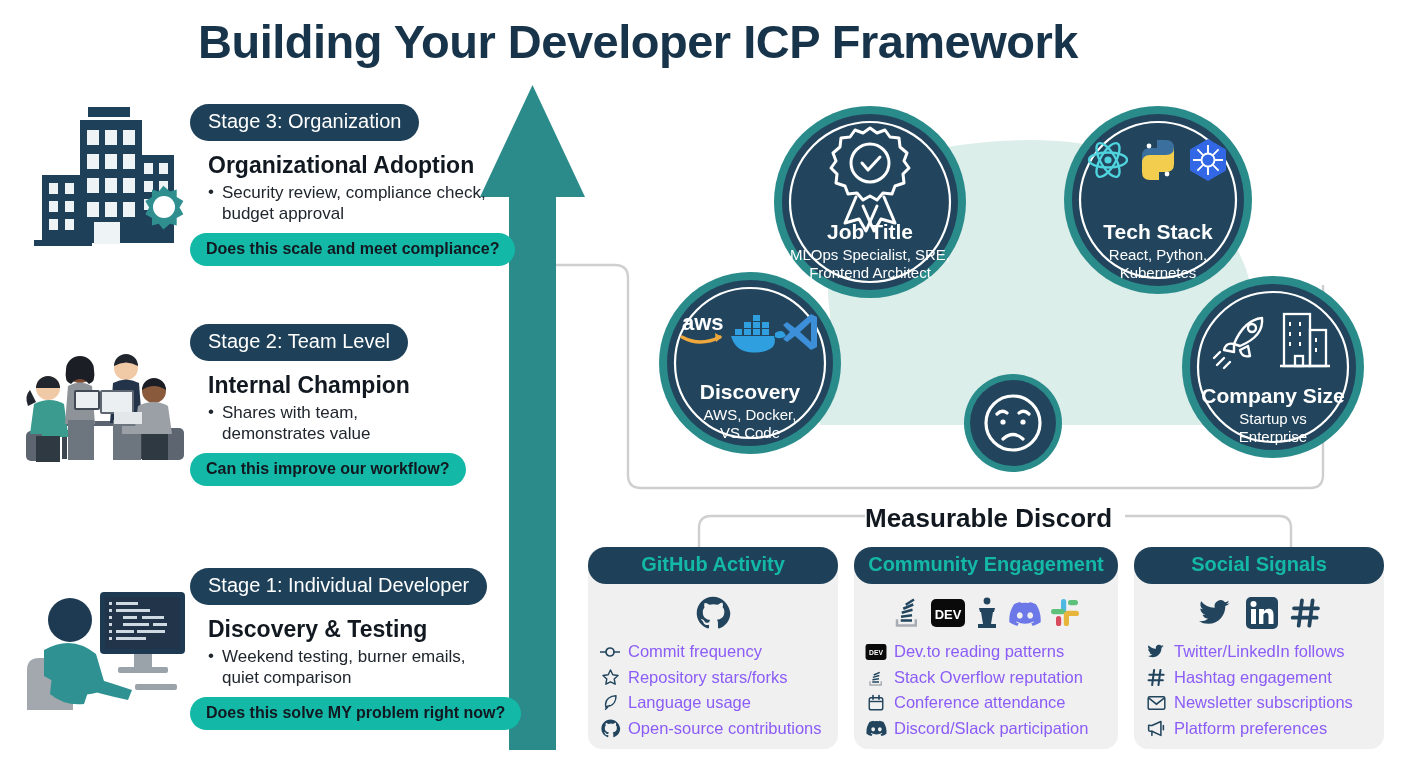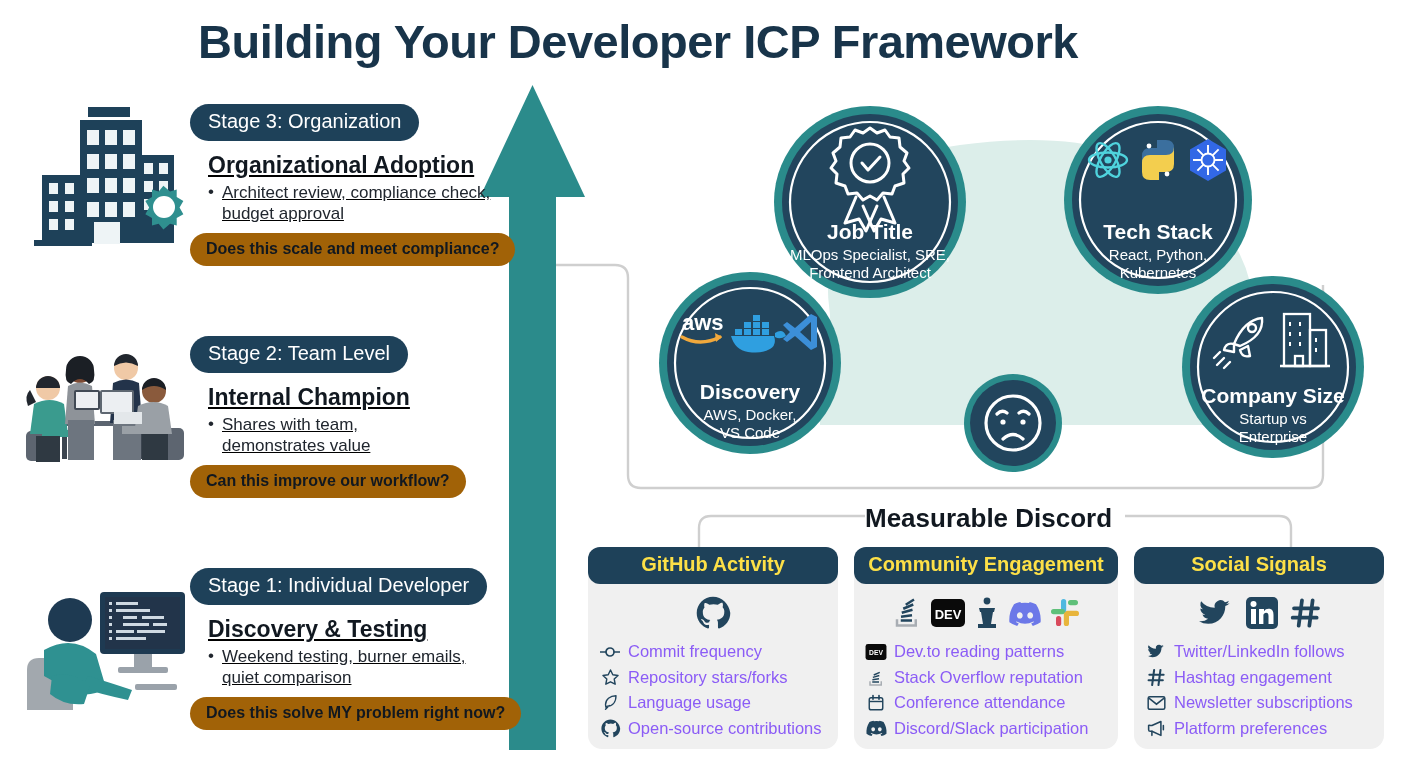--- a/index.html
+++ b/index.html
@@ -17,41 +17,41 @@
     text-align: center;
     font-size: 47px; font-weight: bold;
     color: #18344a; letter-spacing: -0.5px;
     white-space: nowrap;
   }
 
   
   .arrow { position: absolute; left: 480px; top: 85px; width: 105px; height: 665px; }
 
   
-  .stage { position: absolute; width: 310px; text-decoration: underline; }
+  .stage { position: absolute; width: 310px; }
   .stage-pill {
     background: #1e4159; color: #ffffff;
     border-radius: 22px; padding: 6px 18px 8px 18px;
     font-size: 20px; line-height: 1.15;
     display: inline-block; white-space: nowrap;
   }
   .stage-title {
     font-size: 23px; font-weight: bold; color: #111820;
     margin: 11px 0 4px 18px; white-space: nowrap;
   }
   .stage-bullet {
     font-size: 17px; color: #20262e; line-height: 1.22;
     margin: 0 0 9px 18px; padding-left: 14px; position: relative;
     max-width: 290px;
   }
   .stage-bullet::before {
     content: "•"; position: absolute; left: 0; top: -1px; font-size: 17px;
   }
   .stage-q {
-    background: #a16207; color: #111820;
+    background: #14b8a6; color: #111820;
     border-radius: 17px; padding: 7px 16px 8px 16px;
     font-size: 16px; font-weight: bold;
     display: inline-block; white-space: nowrap;
   }
 
   .illus { position: absolute; }
 
   
   .blob { position: absolute; left: 710px; top: 125px; }
   .pcircle { position: absolute; }
@@ -72,22 +72,22 @@
   .signals-title {
     position: absolute; left: 865px; top: 503px;
     font-size: 26px; font-weight: bold; color: #111820; white-space: nowrap;
   }
   .card {
     position: absolute; width: 250px;
     background: #f0f0f0; border-radius: 14px;
     padding: 0 0 8px 0;
   }
   .card-hd {
-    background: #1e4159; color: #fde047;
-    border-radius: 12px; margin: 0 auto;
+    background: #1e4159; color: #14b8a6;
+    border-radius: 18px; margin: 0 auto;
     font-size: 20px; font-weight: bold; text-align: center;
     padding: 6px 10px 8px 10px; white-space: nowrap;
     position: relative; top: -1px;
   }
   .card-icons {
     display: flex; justify-content: center; align-items: center;
     gap: 9px; height: 44px; margin-top: 6px;
   }
   .card-list { margin: 4px 0 0 12px; }
   .card-item {
@@ -154,21 +154,21 @@
     </g>
     <g transform="translate(120,118)">
       <path d="M0,-30 L7,-28 L12,-34 L19,-28 L26,-30 L26,-22 L33,-18 L29,-11 L33,-4 L26,0 L26,8 L19,6 L12,12 L7,6 L0,8 L0,0 L-7,-4 L-3,-11 L-7,-18 L0,-22 Z" fill="#2f8f8f" transform="scale(0.95)"></path>
       <circle cx="12" cy="-11" r="11" fill="#ffffff"></circle>
     </g>
   </svg>
 
   <div class="stage" style="left:190px; top:104px;">
     <div class="stage-pill">Stage 3: Organization</div>
     <div class="stage-title">Organizational Adoption</div>
-    <div class="stage-bullet">Architect review, compliance check, budget approval</div>
+    <div class="stage-bullet">Security review, compliance check, budget approval</div>
     <div class="stage-q">Does this scale and meet compliance?</div>
   </div>
 
   <svg class="illus" style="left:18px; top:338px; width:175px; height:130px;" viewBox="0 0 175 130">
     <rect x="28" y="83" width="112" height="5" fill="#5b6470"></rect>
     <rect x="44" y="87" width="5" height="34" fill="#3c4550"></rect>
     <rect x="120" y="87" width="5" height="34" fill="#3c4550"></rect>
 
     <g>
       <rect x="8" y="93" width="26" height="30" rx="5" fill="#5d6570"></rect>
@@ -202,21 +202,21 @@
       <rect x="140" y="90" width="26" height="32" rx="5" fill="#5d6570"></rect>
       <circle cx="136" cy="53" r="12" fill="#8a5a3c"></circle>
       <path d="M124 52 a12 12 0 0 1 24 0 q-12 -8 -24 0 z" fill="#1b1f25"></path>
       <path d="M120 68 q16 -8 30 0 l4 28 h-38 z" fill="#9aa0a6"></path>
       <rect x="104" y="88" width="32" height="8" fill="#9aa0a6"></rect>
       <rect x="124" y="96" width="26" height="26" fill="#2f3942"></rect>
       <rect x="96" y="74" width="28" height="12" fill="#e3e7ea"></rect>
     </g>
   </svg>
 
-  <div class="stage" style="left:190px; top:336px;">
+  <div class="stage" style="left:190px; top:324px;">
     <div class="stage-pill">Stage 2: Team Level</div>
     <div class="stage-title">Internal Champion</div>
     <div class="stage-bullet" style="max-width:215px;">Shares with team, demonstrates value</div>
     <div class="stage-q">Can this improve our workflow?</div>
   </div>
 
   <svg class="illus" style="left:22px; top:572px; width:175px; height:170px;" viewBox="0 0 175 170">
     <rect x="78" y="20" width="85" height="62" rx="4" fill="#1e3a52"></rect>
     <rect x="83" y="25" width="75" height="52" fill="#22344a"></rect>
     <g fill="#cfd9e2">

